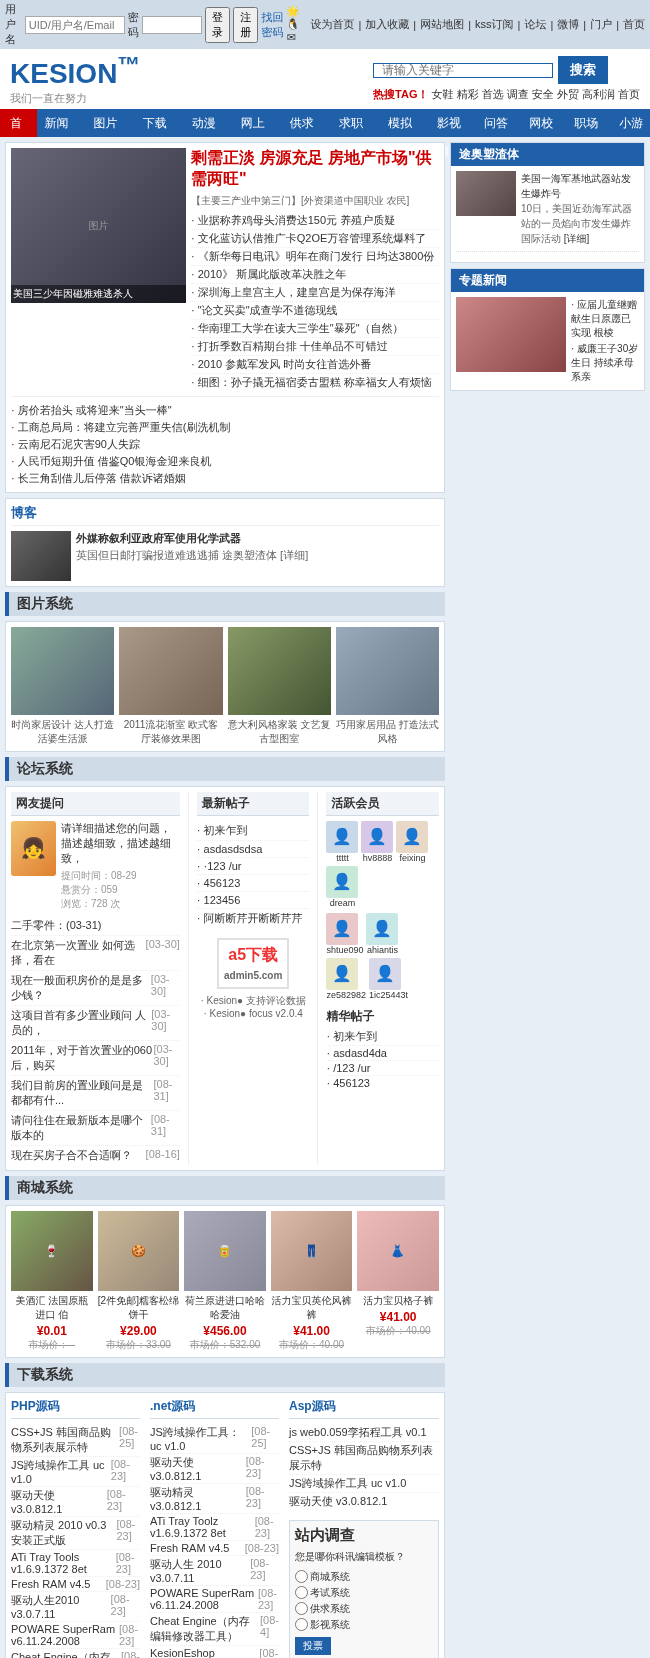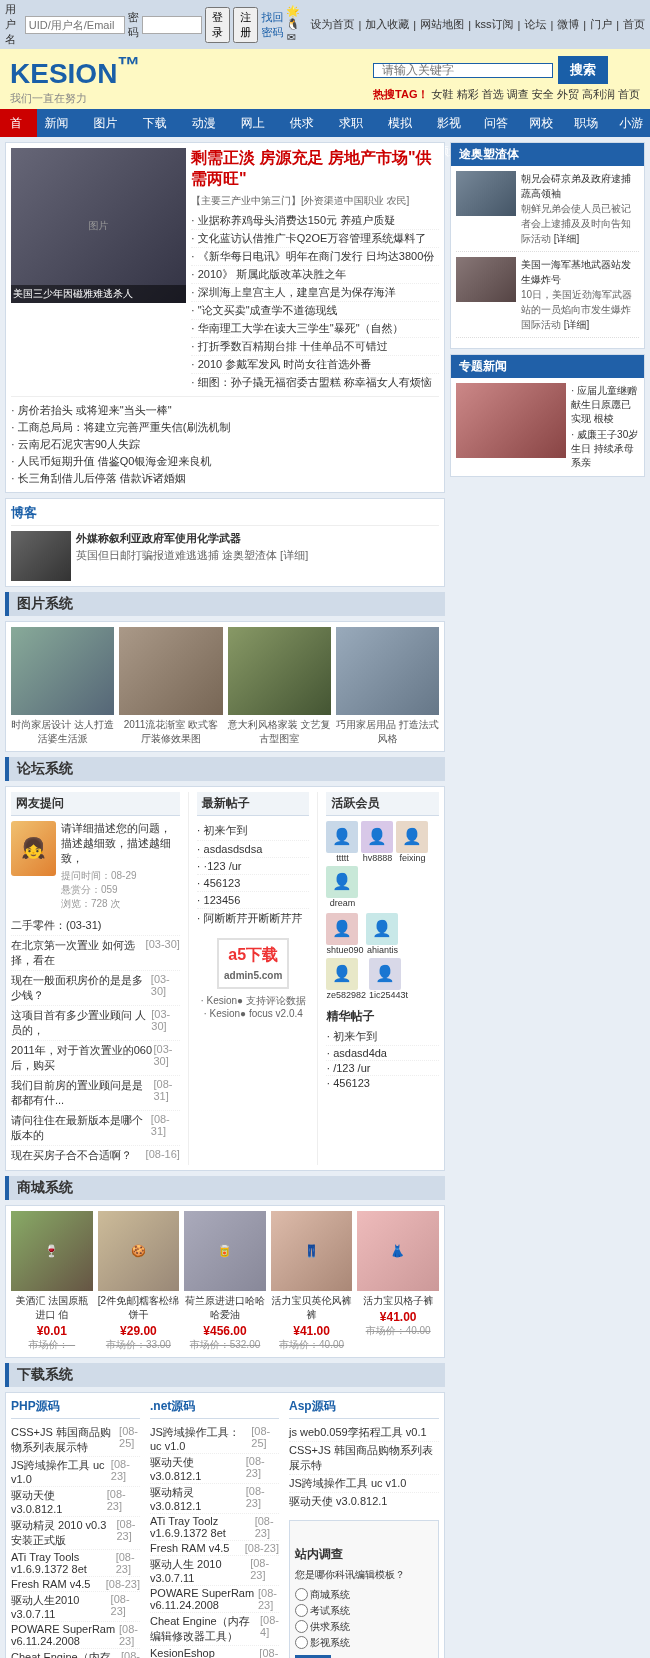--- a/index.html
+++ b/index.html
@@ -7,21 +7,21 @@
     a { color: #333; text-decoration: none; }
 
     
     .top-bar { background: #d0dbe8; padding: 2px 5px; font-size: 11px; display: flex; align-items: center; gap: 5px; }
     .top-bar-left { display: flex; align-items: center; gap: 3px; flex: 1; }
     .top-bar input { border: 1px solid #aaa; padding: 1px 3px; font-size: 11px; height: 18px; }
     .top-bar-right { display: flex; gap: 4px; align-items: center; font-size: 11px; }
     .top-bar-right a { color: #333; }
 
     
-    .header { background: #fef9c3; padding: 5px 10px; display: flex; align-items: center; justify-content: space-between; height: 60px; }
+    .header { background: #ffffff; padding: 5px 10px; display: flex; align-items: center; justify-content: space-between; height: 60px; }
     .search-area { display: flex; align-items: center; gap: 5px; }
     .search-area input { border: 1px solid #1a5fa8; padding: 4px 8px; width: 180px; font-size: 12px; height: 28px; color: #999; }
     .search-btn { background: #1a5fa8; color: #fff; border: none; padding: 4px 12px; height: 28px; cursor: pointer; font-size: 13px; font-weight: bold; }
     .hot-tags { font-size: 11px; color: #666; margin-top: 3px; }
 
     
     .nav { background: #2060a8; display: flex; height: 28px; }
     .nav a { color: #fff; padding: 0 10px; line-height: 28px; font-size: 12px; display: block; }
   </style>
 </head>
@@ -426,21 +426,21 @@
         <div style="width:150px;">
           <div style="font-size:12px;font-weight:bold;color:#1a5fa8;border-bottom:1px solid #d0dbe8;padding-bottom:3px;margin-bottom:5px;">Asp源码</div>
           <ul style="list-style:none;font-size:11px;">
             <li style="padding:1px 0;border-bottom:1px dotted #eee;">js web0.059孪拓程工具 v0.1</li>
             <li style="padding:1px 0;border-bottom:1px dotted #eee;">CSS+JS 韩国商品购物系列表展示特</li>
             <li style="padding:1px 0;border-bottom:1px dotted #eee;">JS跨域操作工具 uc v1.0</li>
             <li style="padding:1px 0;">驱动天使 v3.0.812.1</li>
           </ul>
 
           <div style="margin-top:10px;background:#f8f8f8;border:1px solid #d0dbe8;padding:5px;">
-            <div style="font-size:12px;font-weight:bold;margin-bottom:5px;margin-top:20px;">站内调查</div>
+            <div style="font-size:15px;font-weight:bold;margin-bottom:5px;">站内调查</div>
             <div style="font-size:10px;margin-bottom:5px;">您是哪你科讯编辑模板？</div>
             <div style="font-size:10px;">
               <div style="padding:1px 0;display:flex;align-items:center;gap:2px;">
                 <input type="radio" name="survey" style=""> 
                   <span>商城系统</span>
               </div>
               <div style="padding:1px 0;display:flex;align-items:center;gap:2px;">
                 <input type="radio" name="survey" style=""> 
                   <span>考试系统</span>
               </div>
@@ -461,29 +461,20 @@
 
   </div>
 
   <div style="width:195px;flex-shrink:0;">
 
     <div style="background:#fff;border:1px solid #d0dbe8;margin-bottom:5px;">
       <div style="background:#2060a8;color:#fff;padding:3px 8px;font-size:12px;font-weight:bold;">途奥塑渣体</div>
       <div style="padding:5px;">
         <div style="margin-bottom:5px;padding-bottom:5px;border-bottom:1px dotted #ddd;">
           <div style="display:flex;gap:5px;">
-            <div style="width:60px;height:45px;background:linear-gradient(135deg,#789,#456);flex-shrink:0;"></div>
-            <div style="font-size:10px;line-height:1.5;">
-              <a href="#">朝兄会碍京弟及政府逮捕蔬高领袖</a><br>
-              <span style="color:#666;">朝鲜兄弟会使人员已被记者会上逮捕及及时向告知际活动 <a href="#">[详细]</a></span>
-            </div>
-          </div>
-        </div>
-        <div style="margin-bottom:5px;padding-bottom:5px;border-bottom:1px dotted #ddd;">
-          <div style="display:flex;gap:5px;">
             <div style="width:60px;height:45px;background:linear-gradient(135deg,#877,#544);flex-shrink:0;"></div>
             <div style="font-size:10px;line-height:1.5;">
               <a href="#">美国一海军基地武器站发生爆炸号</a><br>
               <span style="color:#666;">10日，美国近劲海军武器站的一员焰向市发生爆炸 国际活动 <a href="#">[详细]</a></span>
             </div>
           </div>
         </div>
       </div>
     </div>
 

